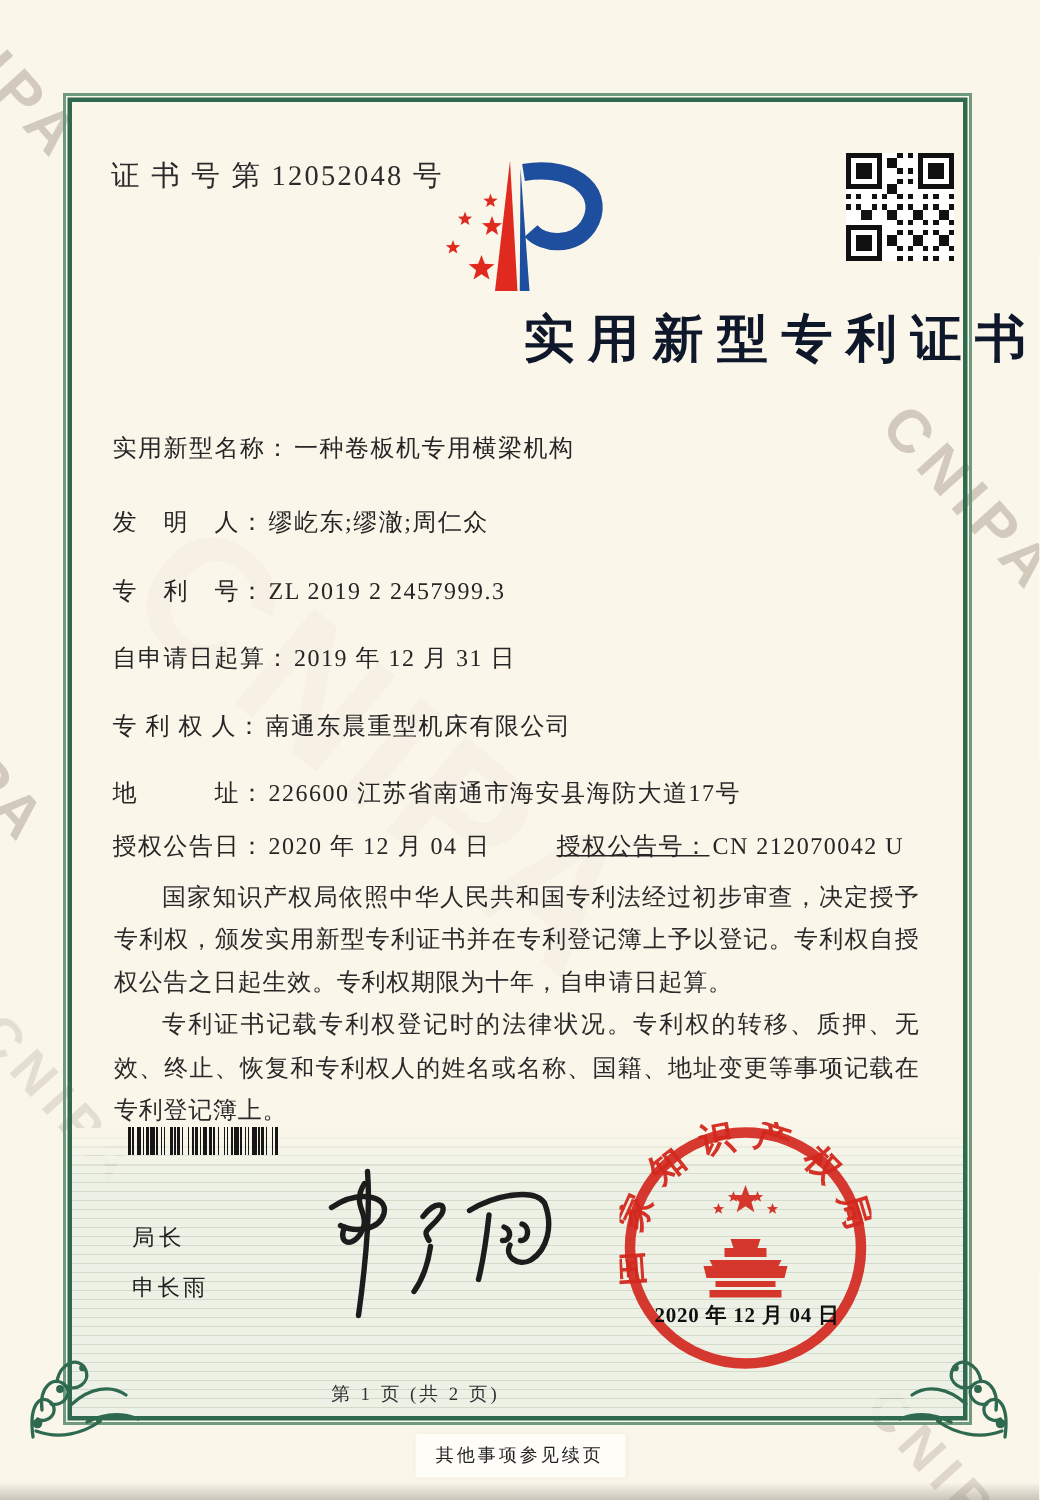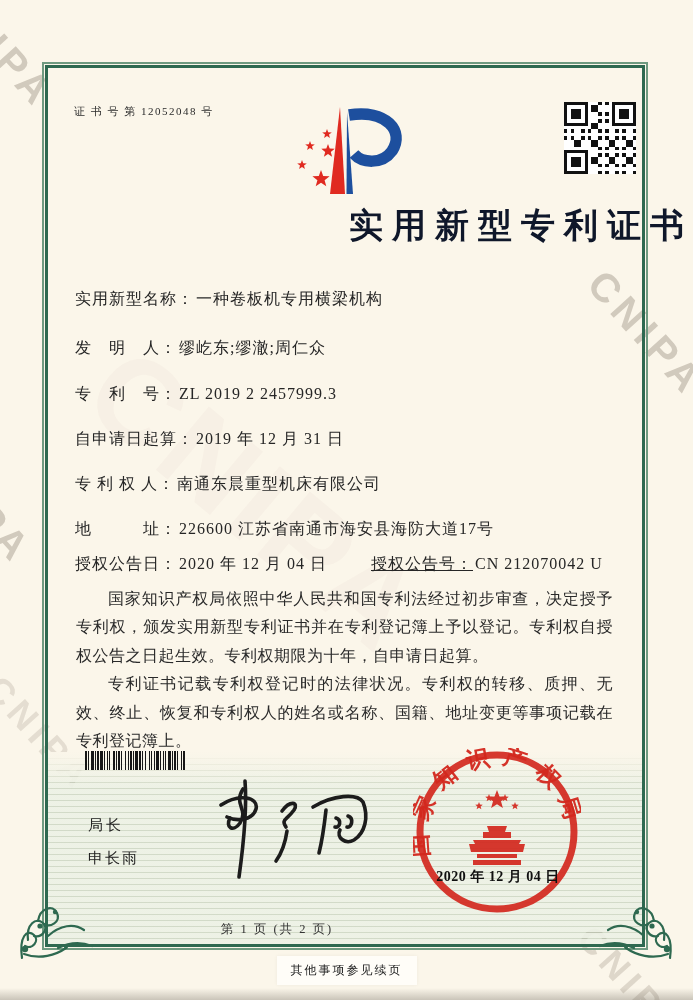--- a/index.html
+++ b/index.html
@@ -27,21 +27,21 @@
   .guilloche{position:absolute;left:48px;top:752px;width:594px;height:192px;
       background:
         linear-gradient(180deg,#fbf6ea 0%,rgba(251,246,234,0) 18%),
         repeating-linear-gradient(180deg,rgba(104,146,112,0.28) 0px,rgba(104,146,112,0.28) 1px,rgba(236,241,229,0.9) 1px,rgba(236,241,229,0.9) 6px);
   }
   .corner{position:absolute;width:84px;height:66px;}
   .corner-left{left:16px;top:896px;}
   .corner-right{left:592px;top:896px;transform:scaleX(-1);}
 
   
-  .cert-no{position:absolute;left:74px;top:104px;font-size:11px;color:#2b2b2b;letter-spacing:1.5px;}
+  .cert-no{position:absolute;left:74px;top:104px;font-size:19px;color:#2b2b2b;letter-spacing:1.5px;}
   .logo{position:absolute;left:272px;top:102px;width:170px;height:100px;}
   .qr{position:absolute;left:564px;top:102px;width:72px;height:72px;background:#fff;}
   .title{position:absolute;left:0;top:203px;width:693px;text-align:right;
          font-size:34px;font-weight:bold;color:#0f172a;letter-spacing:9px;}
 
   
   .field{position:absolute;left:75px;font-size:16px;color:#262626;letter-spacing:1px;white-space:nowrap;}
   .flabel{display:inline-block;}
   .fvalue{display:inline-block;margin-left:2px;}
   .row1{top:289px;} .row2{top:338px;} .row3{top:384px;} .row4{top:429px;}

